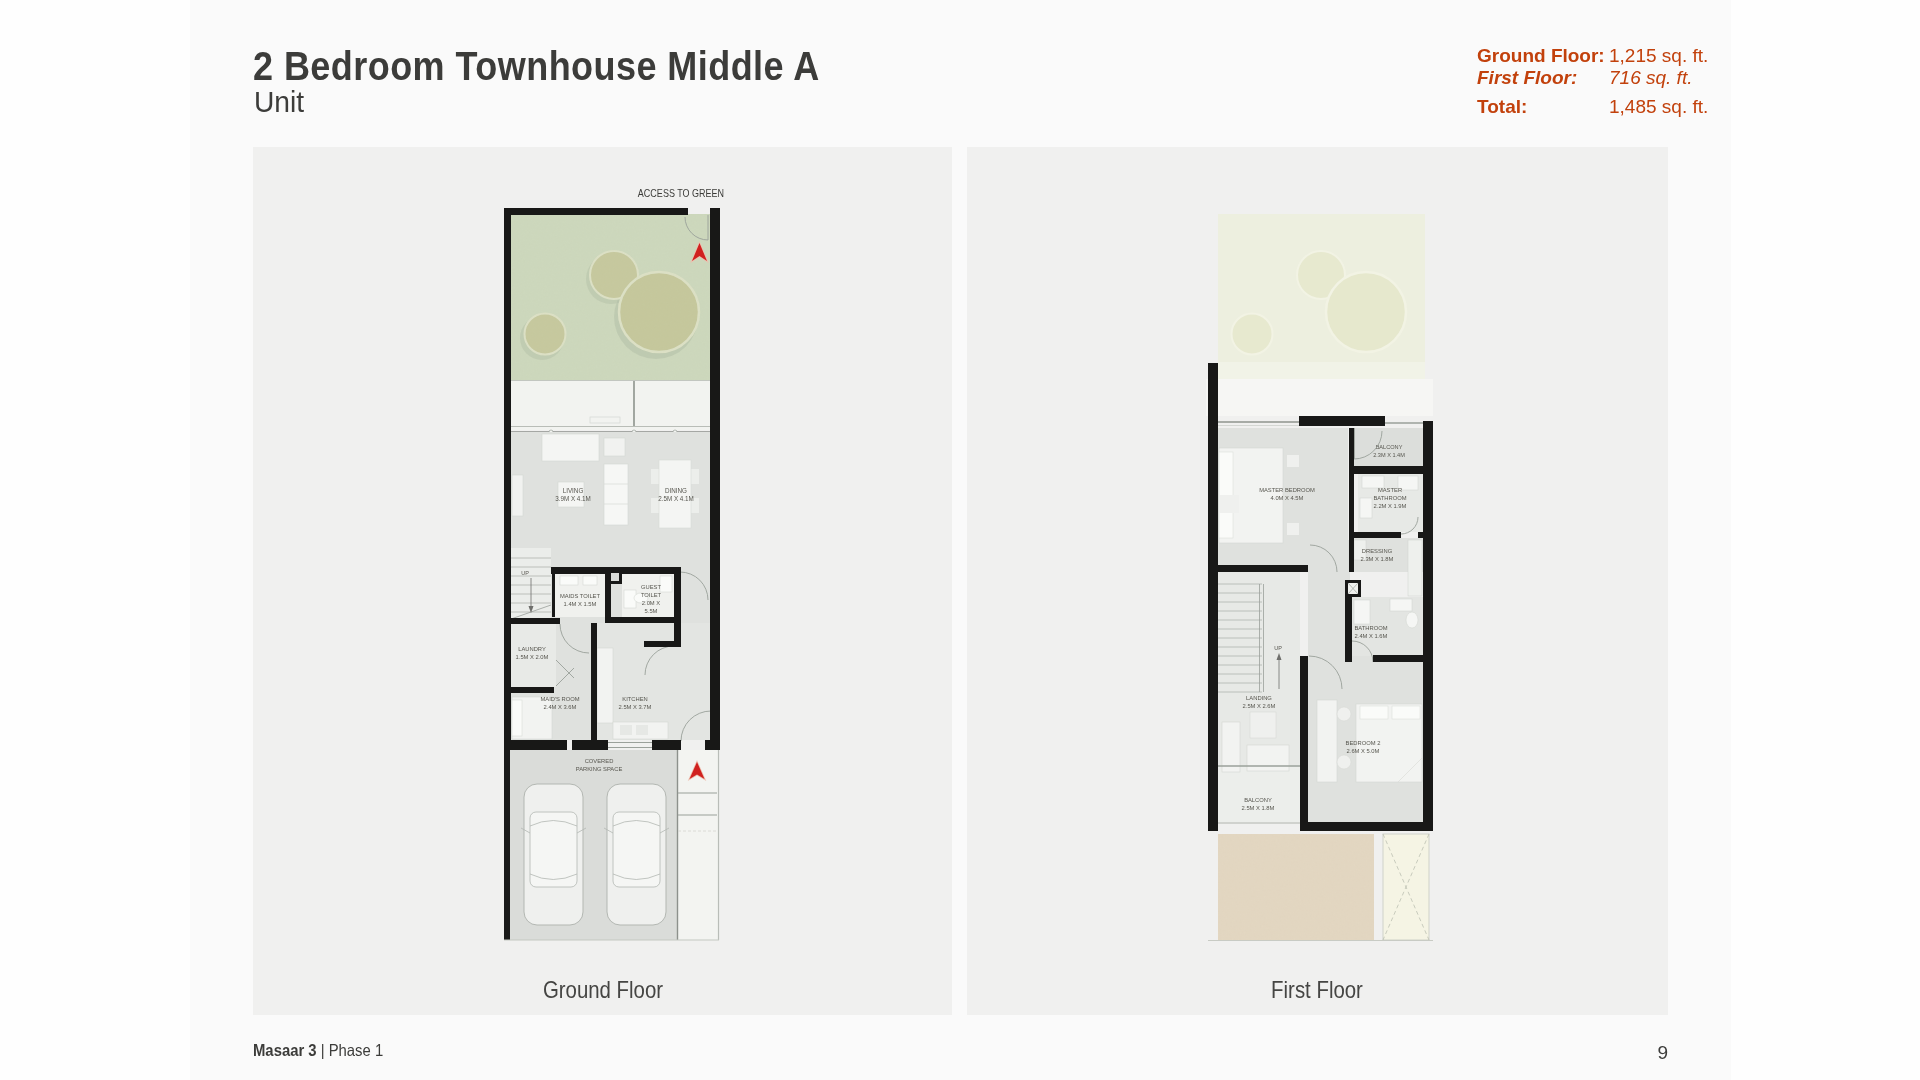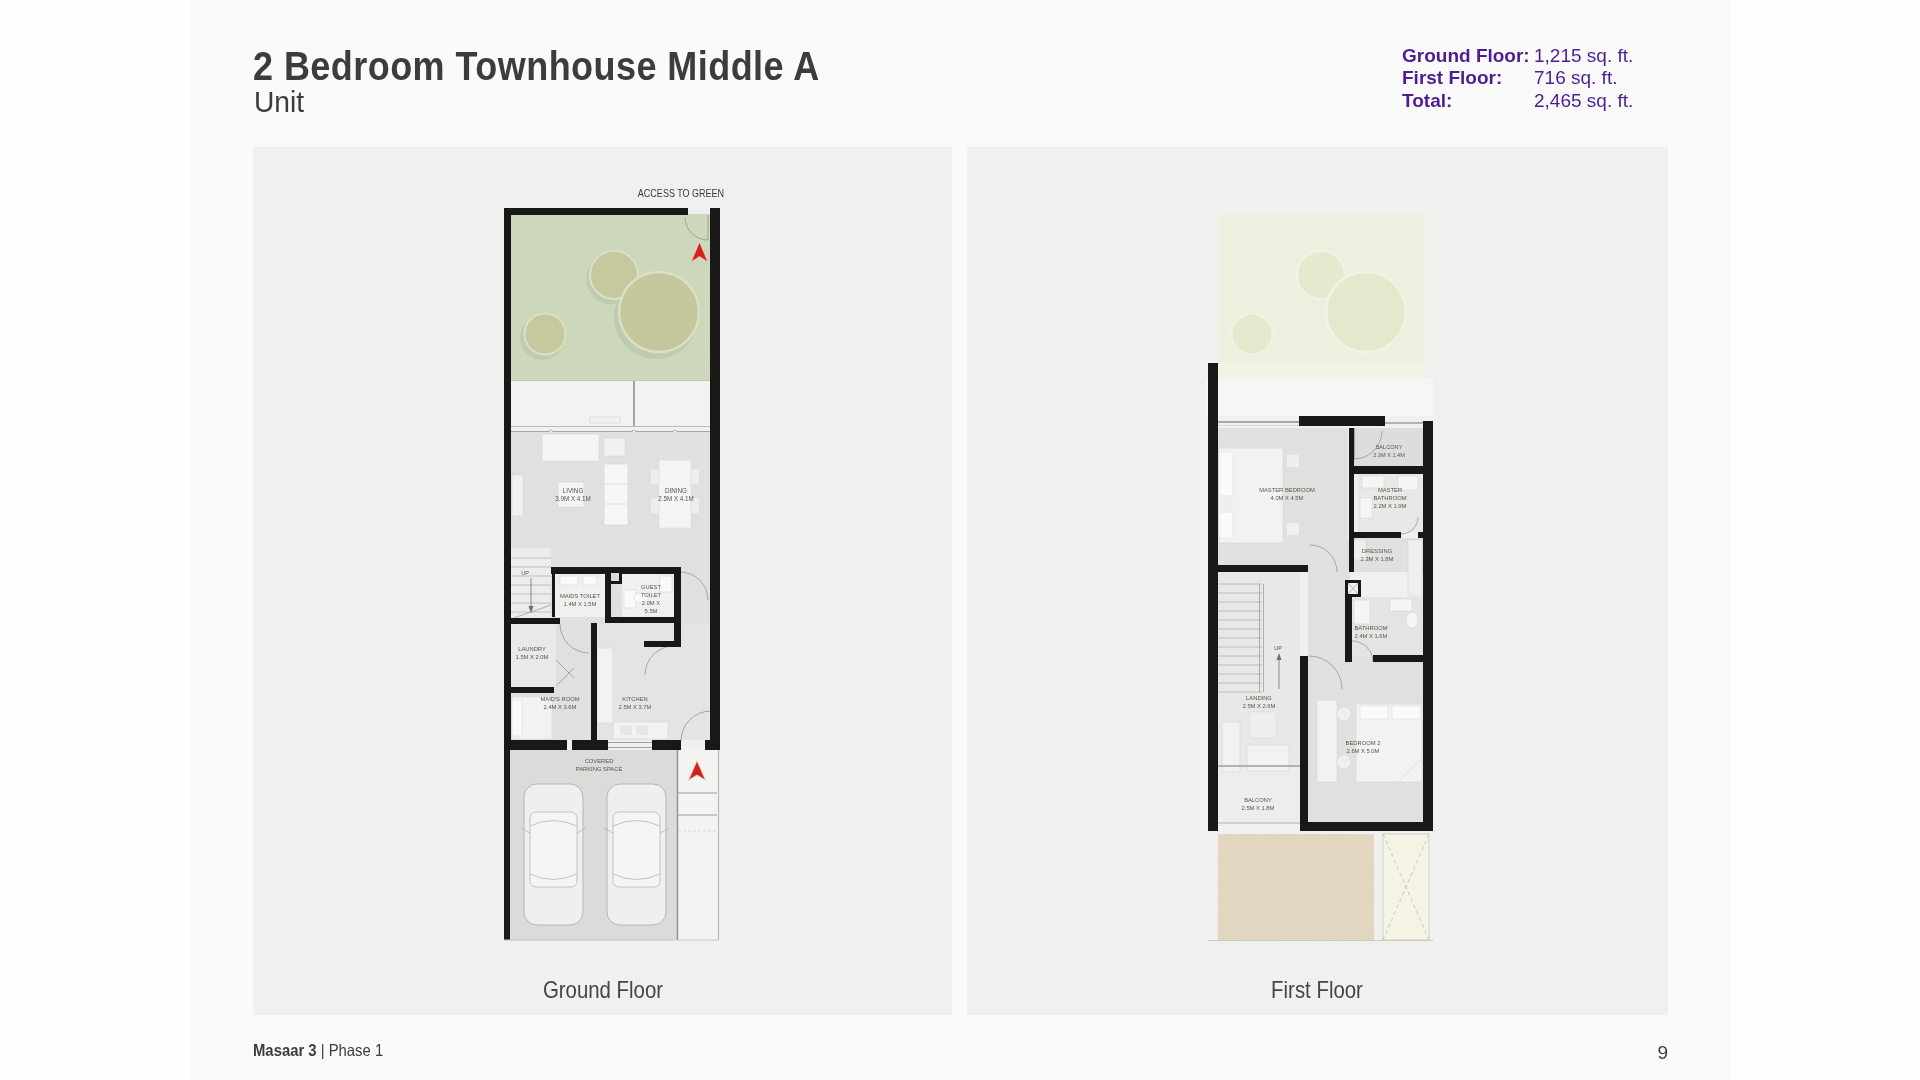--- a/index.html
+++ b/index.html
@@ -1,40 +1,40 @@
 <!DOCTYPE html>
 <html><head>
 <meta charset="utf-8">
 <style>
   html,body{margin:0;padding:0;width:1920px;height:1080px;overflow:hidden;
     font-family:"Liberation Sans",sans-serif;background:#fefefe;}
   .page{position:absolute;left:190px;top:0;width:1541px;height:1080px;background:#fafafa;}
   .abs{position:absolute;}
   .title{left:253px;top:46px;font-size:40px;font-weight:bold;color:#3c3c3a;line-height:1;letter-spacing:.5px;transform:scaleX(.9);transform-origin:left top;}
   .subtitle{left:254px;top:87px;font-size:30px;color:#3c3c3a;line-height:1;transform:scaleX(.94);transform-origin:left top;}
-  .stats{left:1402px;top:45px;font-size:19px;line-height:22.3px;color:#4c1d95;width:243px;}
+  .stats{left:1477px;top:45px;font-size:19px;line-height:22.3px;color:#c2410c;width:243px;}
   .stats .lab{font-weight:bold;}
   .stats .val{position:absolute;left:132px;top:0;font-weight:normal;}
   .card{top:147px;width:699px;height:868px;background:#f0f0ef;}
   .cap{font-size:24px;color:#454543;text-align:center;line-height:1;transform:scaleX(.85);}
   .footer{left:253px;top:1041px;font-size:16.5px;color:#3c3c3a;transform:scaleX(.9);transform-origin:left top;}
   .pnum{left:1608px;top:1042px;width:60px;text-align:right;font-size:19px;color:#3c3c3a;}
   svg text{font-family:"Liberation Sans",sans-serif;}
 </style>
 </head>
 <body>
 <div class="page"></div>
 <div class="abs card" style="left:253px;"></div>
 <div class="abs card" style="left:967px;width:701px;"></div>
 <div class="abs title">2 Bedroom Townhouse Middle A</div>
 <div class="abs subtitle">Unit</div>
 <div class="abs stats">
   <div style="position:relative;"><span class="lab">Ground Floor:</span><span class="val">1,215 sq. ft.</span></div>
-  <div style="position:relative;"><span class="lab">First Floor:</span><span class="val">716 sq. ft.</span></div>
-  <div style="position:relative;"><span class="lab">Total:</span><span class="val">2,465 sq. ft.</span></div>
+  <div style="position:relative;font-style:italic;"><span class="lab">First Floor:</span><span class="val">716 sq. ft.</span></div>
+  <div style="position:relative;margin-top:6px;"><span class="lab">Total:</span><span class="val">1,485 sq. ft.</span></div>
 </div>
 <div class="abs cap" style="left:453px;top:978px;width:300px;">Ground Floor</div>
 <div class="abs cap" style="left:1167px;top:978px;width:300px;">First Floor</div>
 <div class="abs footer"><b>Masaar 3</b> | Phase 1</div>
 <div class="abs pnum">9</div>
 
 <svg class="abs" style="left:480px;top:180px;" width="265" height="770" viewBox="480 180 265 770">
 <defs>
       <filter id="nzg" x="0%" y="0%" width="100%" height="100%">
         <feTurbulence type="fractalNoise" baseFrequency="0.55" numOctaves="2" seed="7"></feTurbulence>

